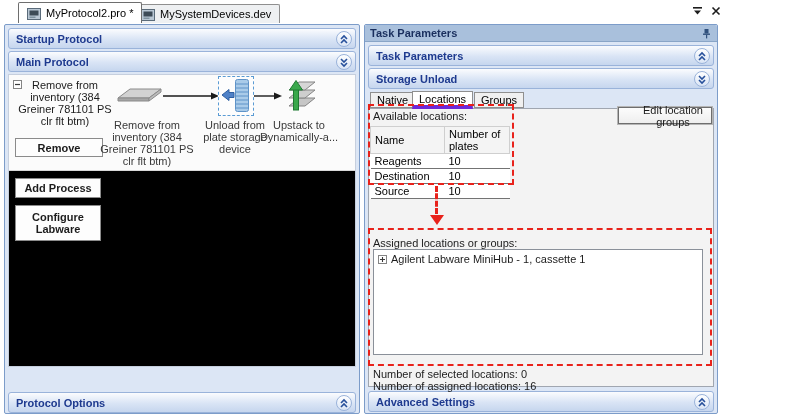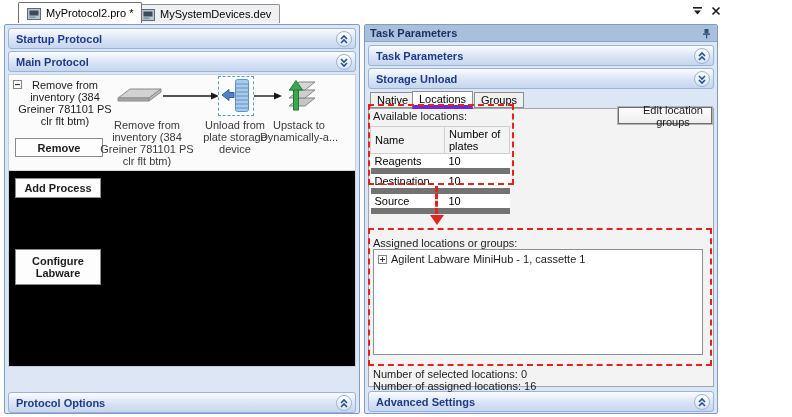--- a/index.html
+++ b/index.html
@@ -34,21 +34,21 @@
   .process-row { position:absolute; left:0; right:0; top:0; height:96px; background:#fbfbfb;
                  border-bottom:1px solid #d8d8d8; }
   .proc-minus { position:absolute; left:4px; top:5px; }
   .proc-item-label { position:absolute; left:8px; top:4px; width:96px; text-align:center;
                      color:#1c1c1c; line-height:12px; }
   .btn { display:flex; align-items:center; justify-content:center; text-align:center;
          background:#fdfdfd; border:1px solid #8b8b8b; color:#1c1c1c; font-weight:bold;
          font-size:11px; line-height:12px; cursor:default; }
   .remove-btn    { position:absolute; left:6px; top:63px;  width:88px; height:19px; }
   .addproc-btn   { position:absolute; left:6px; top:103px; width:86px; height:20px; }
-  .configure-btn { position:absolute; left:6px; top:130px; width:86px; height:36px;margin-top:44px; }
+  .configure-btn { position:absolute; left:6px; top:130px; width:86px; height:36px; }
 
   .step-label { position:absolute; text-align:center; color:#3a3a3a; line-height:12px; }
   .flow-arrow { position:absolute; top:17px; height:8px; }
   .sel-box { position:absolute; left:209px; top:1px; width:36px; height:40px;
              border:1px dashed #5a9bd4; display:flex; align-items:center; justify-content:center;
              background:#fdfdfd; }
 
   
   .dock-title { position:absolute; left:0; right:0; top:0; height:17px; background:#a9c0dc;
                 border-bottom:1px solid #89a5c7; color:#1a2f5e; font-weight:bold;
@@ -64,21 +64,21 @@
   .stab.active { top:0; height:18px; background:#fff; z-index:3; border-bottom:4px solid #6d28d9; }
   .avail-label { position:absolute; left:5px; top:19px; color:#1c1c1c; z-index:4; }
   .edit-btn { position:absolute; right:2px; top:16px; width:94px; height:17px; font-weight:normal;
               background:linear-gradient(#fcfcfc,#eeeeee); border:1px solid #6e6e6e;
               box-shadow:0 0 0 1px #b5b5b5; z-index:4;padding-left:16px; }
 
   .loc-table { position:absolute; left:2px; top:35px; width:140px; border-collapse:collapse;
                background:#fff; z-index:4; }
   .loc-table th { background:#f4f4f4; border:1px solid #cfcfcf; font-weight:normal; text-align:left;
                   padding:1px 4px; height:13px; }
-  .loc-table td { border-bottom:6px solid #737373; padding:1px 4px; height:12px; background:#fff; }
+  .loc-table td { border-bottom:1px solid #737373; padding:1px 4px; height:12px; background:#fff; }
 
   .red-rect { position:absolute; border:2px dashed #e8221b; z-index:5; pointer-events:none; }
   .red-rect1 { left:0; top:13px; width:146px; height:81px; }
   .red-rect2 { left:0; top:137px; width:344px; height:138px; }
   .red-stem { position:absolute; left:67px; top:95px; height:28px; width:0;
               border-left:3px dashed #e8221b; z-index:5; }
   .red-head { position:absolute; left:62px; top:124px; width:0; height:0; z-index:5;
               border-left:7px solid transparent; border-right:7px solid transparent;
               border-top:10px solid #e8221b; }
 

